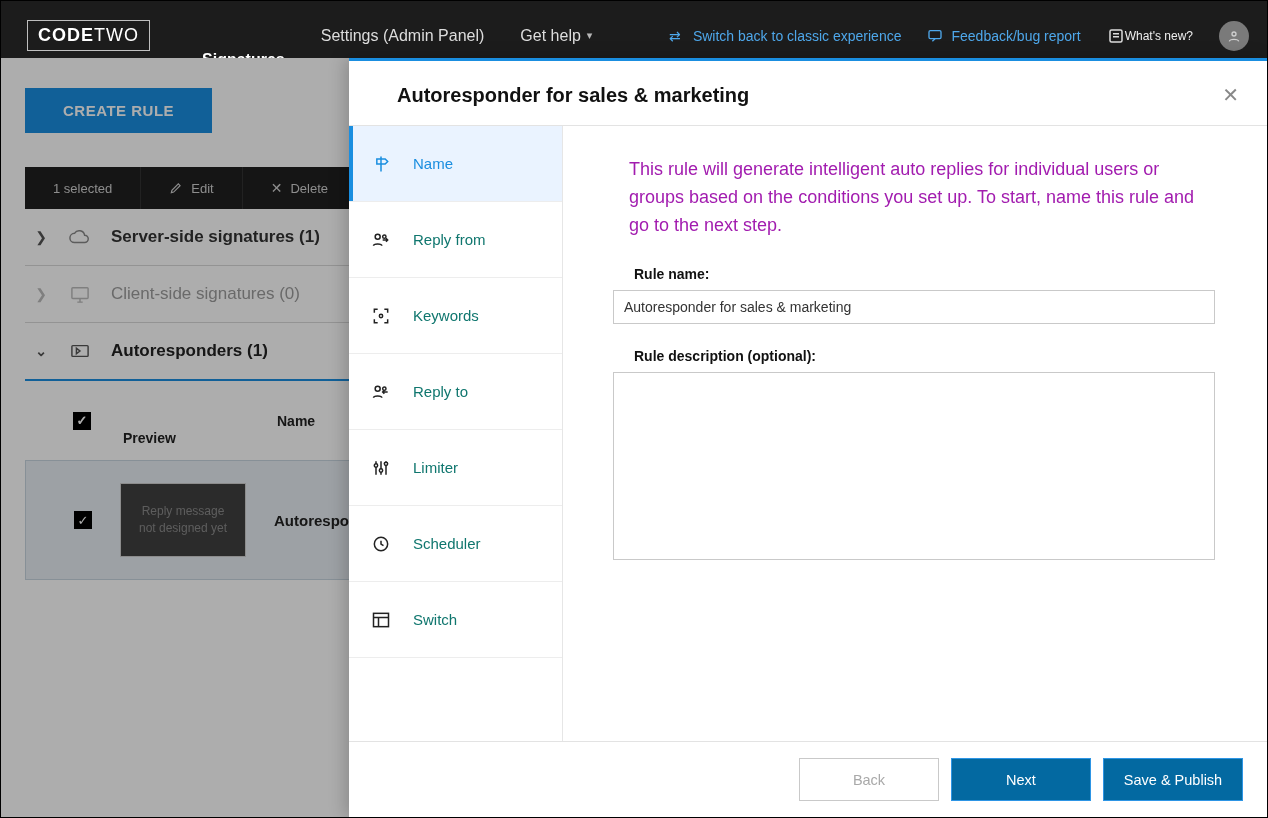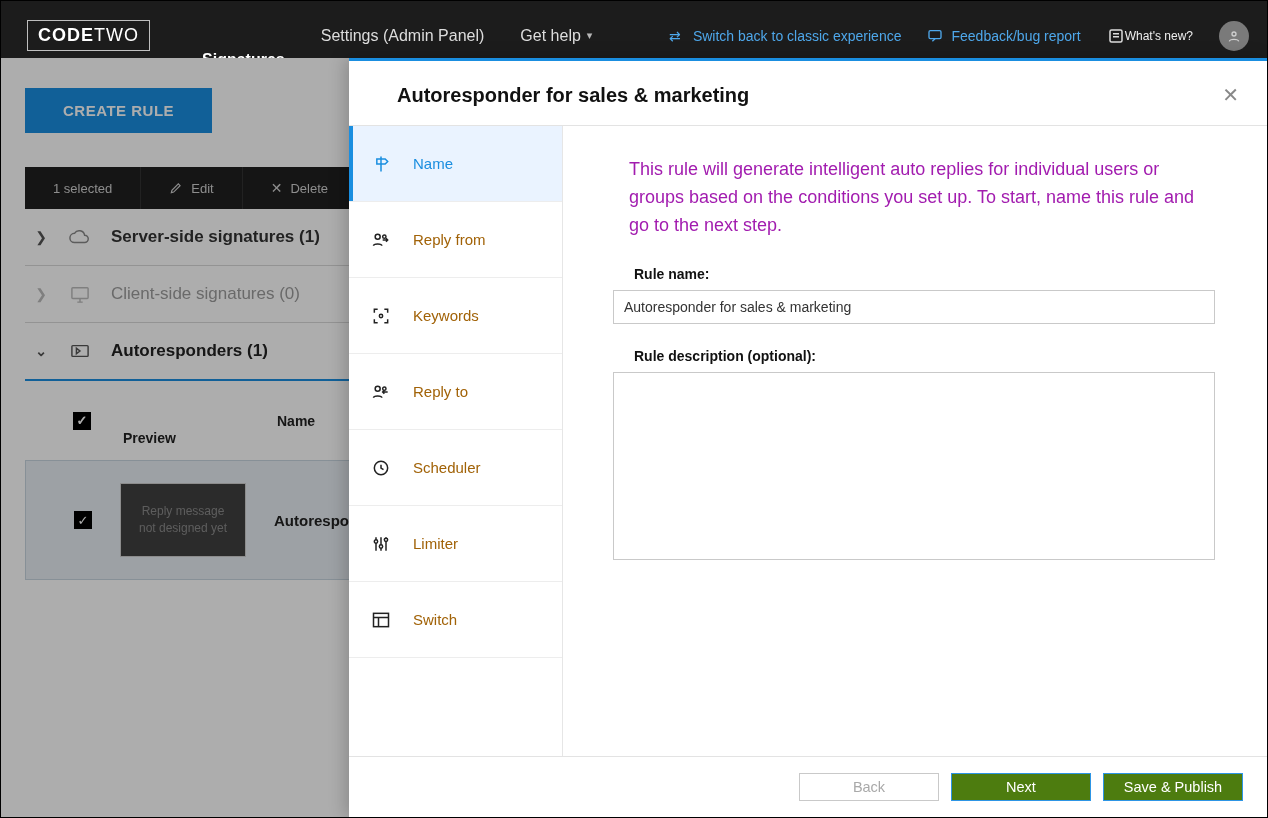--- a/index.html
+++ b/index.html
@@ -101,21 +101,21 @@
     padding: 18px 24px 14px 48px; border-bottom: 1px solid #e3e3e3;
   }
   .panel-title { font-size: 20px; font-weight: 700; color: #111; }
   .panel-close { color: #888; font-size: 20px; cursor: pointer; padding: 4px; }
   .panel-body { flex: 1; display: flex; overflow: hidden; }
   .steps {
     width: 214px; border-right: 1px solid #e6e6e6; display: flex; flex-direction: column;
   }
   .step {
     display: flex; align-items: center; gap: 22px; padding: 0 22px; height: 76px;
-    font-size: 15px; color: #a16207; cursor: pointer; border-bottom: 1px solid #ededed;
+    font-size: 15px; color: #0f766e; cursor: pointer; border-bottom: 1px solid #ededed;
     position: relative; background: #fff;
   }
   .step.active {
     background: #eaf3ff; color: #1a8ee0; font-weight: 500;
   }
   .step.active::before {
     content: ""; position: absolute; left: 0; top: 0; bottom: 0; width: 4px; background: #1a8ee0;
   }
   .step svg { width: 20px; height: 20px; flex-shrink: 0; }
   .step.active svg { stroke: #1a8ee0; color: #1a8ee0; }
@@ -131,24 +131,24 @@
   .tarea {
     width: 100%; max-width: 602px; height: 188px; border: 1px solid #c9c9c9;
     padding: 8px 10px; font-size: 14px; resize: none;
   }
   .spacer24 { height: 24px; }
   .panel-foot {
     border-top: 1px solid #e3e3e3; padding: 16px 24px;
     display: flex; justify-content: flex-end; gap: 12px;
   }
   .btn {
-    min-width: 140px; height: 28px; border: 1px solid #c9c9c9; background: #fff;
+    min-width: 140px; height: 43px; border: 1px solid #c9c9c9; background: #fff;
     font-size: 14.5px; cursor: pointer;
   }
-  .btn.primary { background: #4d7c0f; color: #fff; border-color: #2d95e5; }
+  .btn.primary { background: #0369a1; color: #fff; border-color: #2d95e5; }
   .btn.disabled { color: #a9a9a9; background: #fff; cursor: default; }
 </style>
 </head>
 <body>
 
 <div class="topbar">
   <div class="logo">
     <b>CODE</b><span>TWO</span>
   </div>
   <div class="nav-tabs">
@@ -302,36 +302,36 @@
         <svg viewBox="0 0 24 24" fill="none" stroke="#222" stroke-width="1.8">
             <circle cx="8" cy="8" r="3"></circle>
             <circle cx="16" cy="8" r="2"></circle>
             <path d="M3 19c0-3 10-3 10 0M20 12h-6m2-2-2 2 2 2"></path>
           </svg>
         <span>Reply to</span>
       </div>
 
       <div class="step">
         <svg viewBox="0 0 24 24" fill="none" stroke="#222" stroke-width="1.8">
-            <circle cx="12" cy="12" r="8"></circle>
-            <path d="M12 8v4l3 2"></path>
-          </svg>
-        <span>Scheduler</span>
-      </div>
-
-      <div class="step">
-        <svg viewBox="0 0 24 24" fill="none" stroke="#222" stroke-width="1.8">
             <path d="M6 4v16M12 4v16M18 4v16"></path>
             <circle cx="6" cy="9" r="2" fill="#fff"></circle>
             <circle cx="12" cy="15" r="2" fill="#fff"></circle>
             <circle cx="18" cy="7" r="2" fill="#fff"></circle>
           </svg>
         <span>Limiter</span>
       </div>
 
+      <div class="step">
+        <svg viewBox="0 0 24 24" fill="none" stroke="#222" stroke-width="1.8">
+            <circle cx="12" cy="12" r="8"></circle>
+            <path d="M12 8v4l3 2"></path>
+          </svg>
+        <span>Scheduler</span>
+      </div>
+
 
       <div class="step">
         <svg viewBox="0 0 24 24" fill="none" stroke="#222" stroke-width="1.8">
             <rect x="3" y="4" width="18" height="16"></rect>
             <path d="M3 9h18M9 9v11"></path>
           </svg>
         <span>Switch</span>
       </div>
 
     </div>

